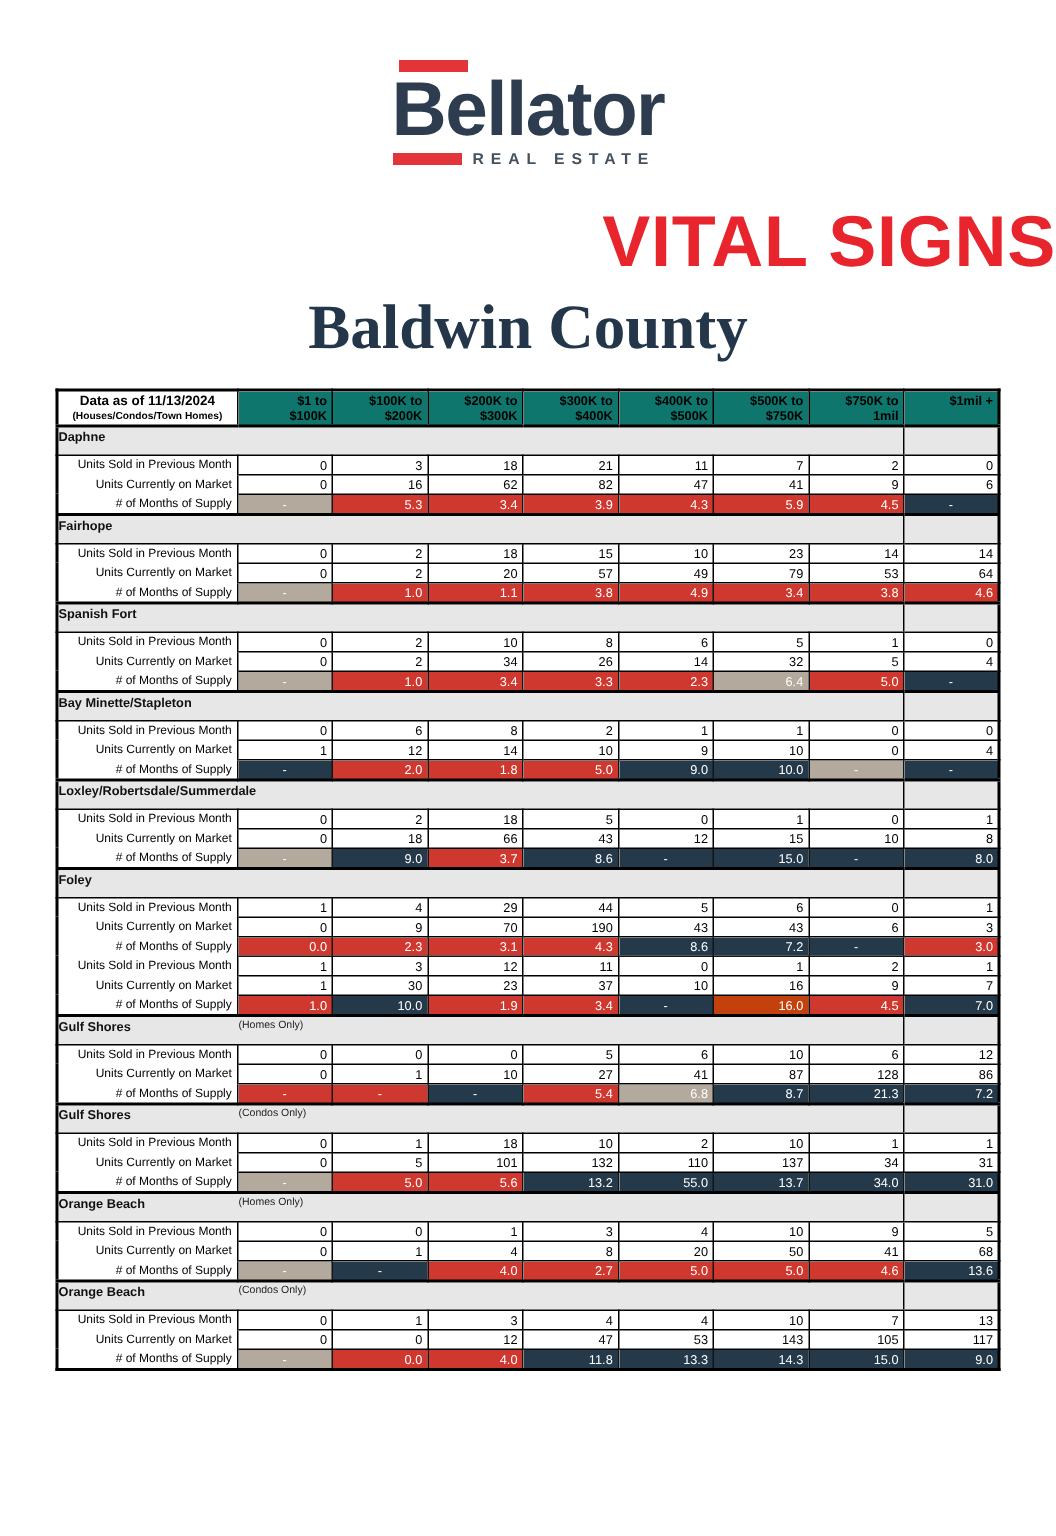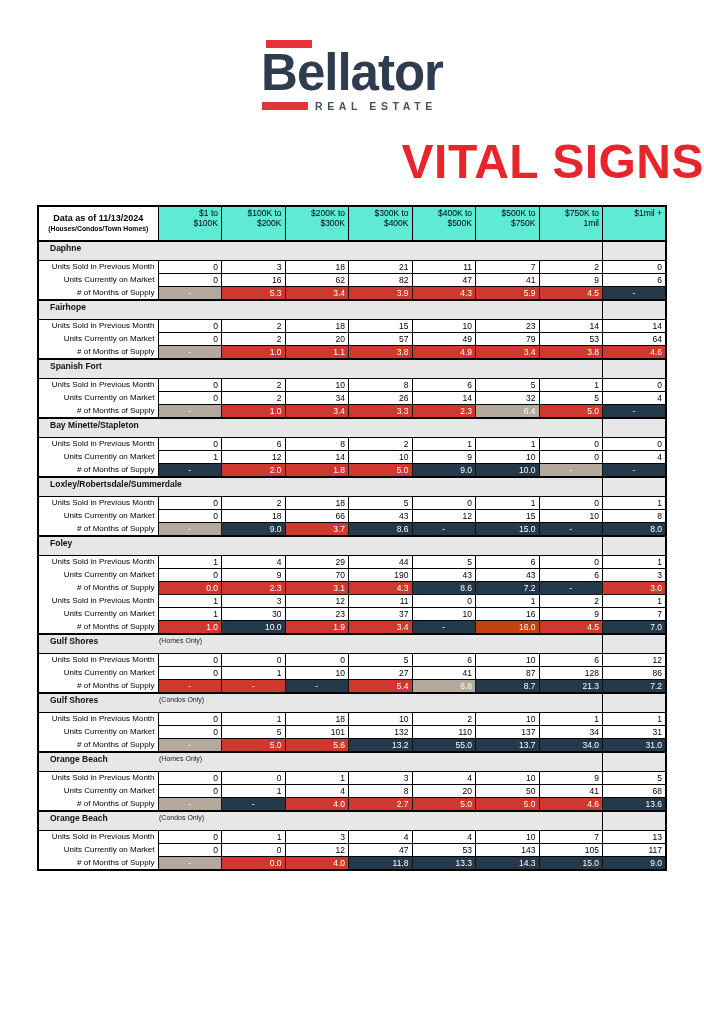--- a/index.html
+++ b/index.html
@@ -26,25 +26,25 @@
   
   table.stats {
     width:628px; margin:16px auto 0 auto; border-collapse:collapse;
     border:2px solid #000; table-layout:fixed;
     font-family:"Liberation Sans", sans-serif;
   }
   table.stats td, table.stats th { overflow:hidden; white-space:nowrap; }
   th.corner { border:1px solid #000; border-bottom:2px solid #000; background:#fff; vertical-align:middle; height:24px; padding:0; }
   th.corner .c1 { font-size:9px; font-weight:bold; color:#000; text-align:center; line-height:12px; }
   th.corner .c2 { font-size:6.8px; font-weight:bold; color:#000; text-align:center; line-height:10px; }
-  th.colh { border:1px solid #000; border-bottom:2px solid #000; background:#5eead4; vertical-align:top; padding:1px 3px 0 0; height:35px; font-weight:normal; }
+  th.colh { border:1px solid #000; border-bottom:2px solid #000; background:#0f766e; vertical-align:top; padding:1px 3px 0 0; height:24px; font-weight:bold; }
   th.colh div { font-size:8.5px; color:#000; text-align:right; line-height:10.5px; }
 
   tr.sec td { border-top:2px solid #000; border-bottom:1px solid #000; background:#e7e7e7; height:12px; padding:0; }
-  td.secc .secname { display:inline-block; min-width:120px; font-size:8.5px; font-weight:bold; color:#111; padding-left:11px; line-height:12px; vertical-align:top; }
+  td.secc .secname { display:inline-block; min-width:120px; font-size:8.5px; font-weight:bold; color:#111; padding-left:0; line-height:12px; vertical-align:top; }
   td.secc .subname { font-size:7px; color:#222; line-height:12px; vertical-align:top; }
   td.seclast { border-left:1px solid #000; }
 
   td.lbl { border:none; border-right:1px solid #000; background:#fff; font-size:8px; color:#000; text-align:right; padding:0 3px 0 0; height:12px; line-height:12px; }
   td.num { border:1px solid #000; background:#fff; font-size:8.5px; color:#000; text-align:right; padding:0 3px 0 0; height:12px; line-height:12px; }
   td.sup { border:1px solid #141414; font-size:8.5px; color:#fff; text-align:right; padding:0 3px 0 0; height:12px; line-height:12px; }
   td.sup.dash { text-align:center; padding:0; }
 </style>
 </head>
 <body>
@@ -54,20 +54,21 @@
   <div class="logo">
     <div class="bar-top"></div>
     <div class="word">Bellator</div>
     <div class="tagrow">
       <span class="bar-bot"></span>
       <span class="tag">REAL ESTATE</span>
     </div>
   </div>
 
   <div class="title">VITAL SIGNS</div>
+  <div class="county">Baldwin County</div>
 
   <table class="stats" id="stats-table">
       <colgroup>
         <col style="width:120px">
         <col style="width:63.5px">
         <col style="width:63.5px">
         <col style="width:63.5px">
         <col style="width:63.5px">
         <col style="width:63.5px">
         <col style="width:63.5px">

